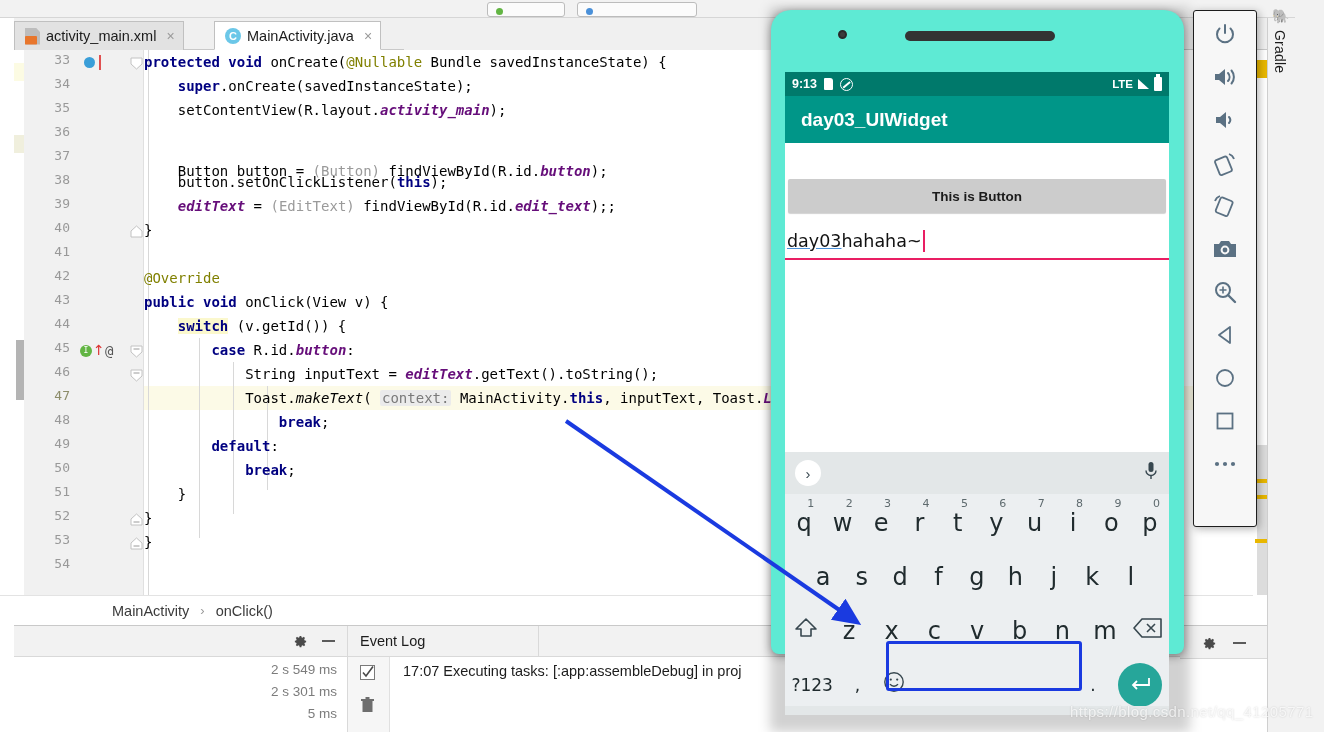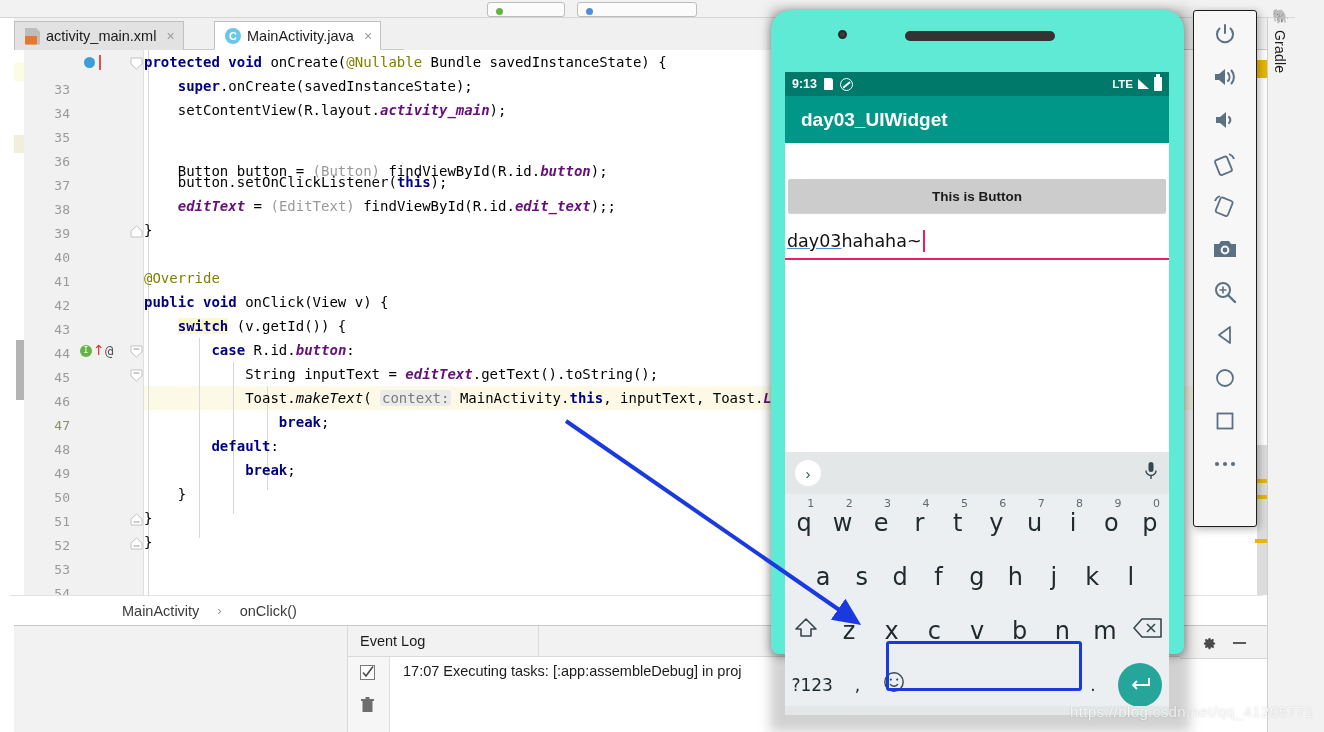--- a/index.html
+++ b/index.html
@@ -74,21 +74,21 @@
   .ed-mark-y2 { position:absolute; left:0; top:85px; width:10px; height:18px; background:#f0efdd;}
   .ed-thumb {
     position: absolute; left: 2px; top: 290px; width: 8px; height: 60px; background: #b4b4b4;
   }
   .gutter {
     position: absolute; left: 10px; top: 0; width: 120px; height: 545px;
     background: #f1f1f1; border-right: 1px solid #e0e0e0;
   }
   .ln {
     position: absolute; left: 0; width: 46px; text-align: right;
-    font-family: "DejaVu Sans Mono", monospace; font-size: 13px; color: #999999; margin-top: 30px;
+    font-family: "DejaVu Sans Mono", monospace; font-size: 13px; color: #999999;
   }
   .ln.hl { color: #8d8d6a; }
   .gutter-hl {
     position: absolute; left: 10px; width: 1243px; height: 24px; background: #fcfae7;
   }
   .fold {
     position: absolute; left: 106px; width: 13px; height: 13px;
   }
   .fold svg { display:block; }
   .code-area {
@@ -107,23 +107,23 @@
 
   .bp-strip { position:absolute; left:56px; width:44px; height:24px; }
   .dot-blue { position:absolute; left:4px; top:5px; width:11px; height:11px; border-radius:50%; background:#3a9ed8; }
   .dot-green { position:absolute; left:0px; top:5px; width:12px; height:12px; border-radius:50%; background:#62b543; color:#fff; font-size:8px; line-height:12px; text-align:center; font-family:"DejaVu Sans Mono", monospace;}
   .arrow-up { position:absolute; left:13px; top:2px; color:#d33; font-size:14px; font-family:"DejaVu Sans", sans-serif; }
   .at-sign { position:absolute; left:25px; top:3px; color:#555; font-size:14px; font-family:"DejaVu Sans Mono", monospace; }
   .caret-red { position:absolute; left:19px; top:3px; width:2px; height:15px; background:#e05050; }
 
   
   .breadcrumb {
-    position: absolute; left: 10px; top: 595px; width: 1253px; height: 30px;
+    position: absolute; left: 0; top: 595px; width: 1253px; height: 30px;
     background: #ffffff; border-top: 1px solid #e3e3e3;
-    display: flex; align-items: center; gap: 18px; padding-left: 112px;
+    display: flex; align-items: center; gap: 11px; padding-left: 112px;
     font-size: 14.5px; color: #3b3b3b;
   }
   .bc-sep { color: #9a9a9a; font-size: 13px; }
 
   
   .bottom {
     position: absolute; left: 14px; top: 625px; width: 1253px; height: 107px;
     background: #f2f2f2; border-top: 1px solid #c9c9c9;
   }
   .build-pane { position: absolute; left: 0; top: 0; width: 333px; height: 107px; }
@@ -440,20 +440,36 @@
     </div>
 
     <div class="breadcrumb">
       <span>MainActivity</span>
       <span class="bc-sep">›</span>
       <span>onClick()</span>
     </div>
 
     <div class="bottom">
 
+      <div class="build-pane">
+        <div class="build-head">
+          <span class="gear">
+            <svg width="15" height="15" viewBox="0 0 16 16">
+                <path fill="#4a4a4a" d="M8 5.2A2.8 2.8 0 1 0 8 10.8 2.8 2.8 0 0 0 8 5.2zm0 4.2A1.4 1.4 0 1 1 8 6.6a1.4 1.4 0 0 1 0 2.8z"></path>
+                <path fill="#4a4a4a" d="M14 8.9v-1.8l-1.6-.3a4.6 4.6 0 0 0-.5-1.2l.9-1.3-1.3-1.3-1.3.9c-.4-.2-.8-.4-1.2-.5L8.9 2H7.1l-.3 1.4c-.4.1-.8.3-1.2.5l-1.3-.9-1.3 1.3.9 1.3c-.2.4-.4.8-.5 1.2L2 7.1v1.8l1.4.3c.1.4.3.8.5 1.2l-.9 1.3 1.3 1.3 1.3-.9c.4.2.8.4 1.2.5l.3 1.4h1.8l.3-1.4c.4-.1.8-.3 1.2-.5l1.3.9 1.3-1.3-.9-1.3c.2-.4.4-.8.5-1.2L14 8.9z"></path>
+              </svg>
+          </span>
+          <span class="minus"></span>
+        </div>
+        <div class="build-body">
+          <div class="dur" style="top:5px;">2 s 549 ms</div>
+          <div class="dur" style="top:27px;">2 s 301 ms</div>
+          <div class="dur" style="top:49px;">5 ms</div>
+        </div>
+      </div>
 
       <div class="ev-pane">
         <div class="ev-head">
           <span>Event Log</span>
           <span class="ev-head-gap"></span>
         </div>
         <div class="ev-body">
           <div class="ev-rail">
             <span style="position:absolute;left:11px;top:7px;">
               <svg width="17" height="17" viewBox="0 0 17 17">

